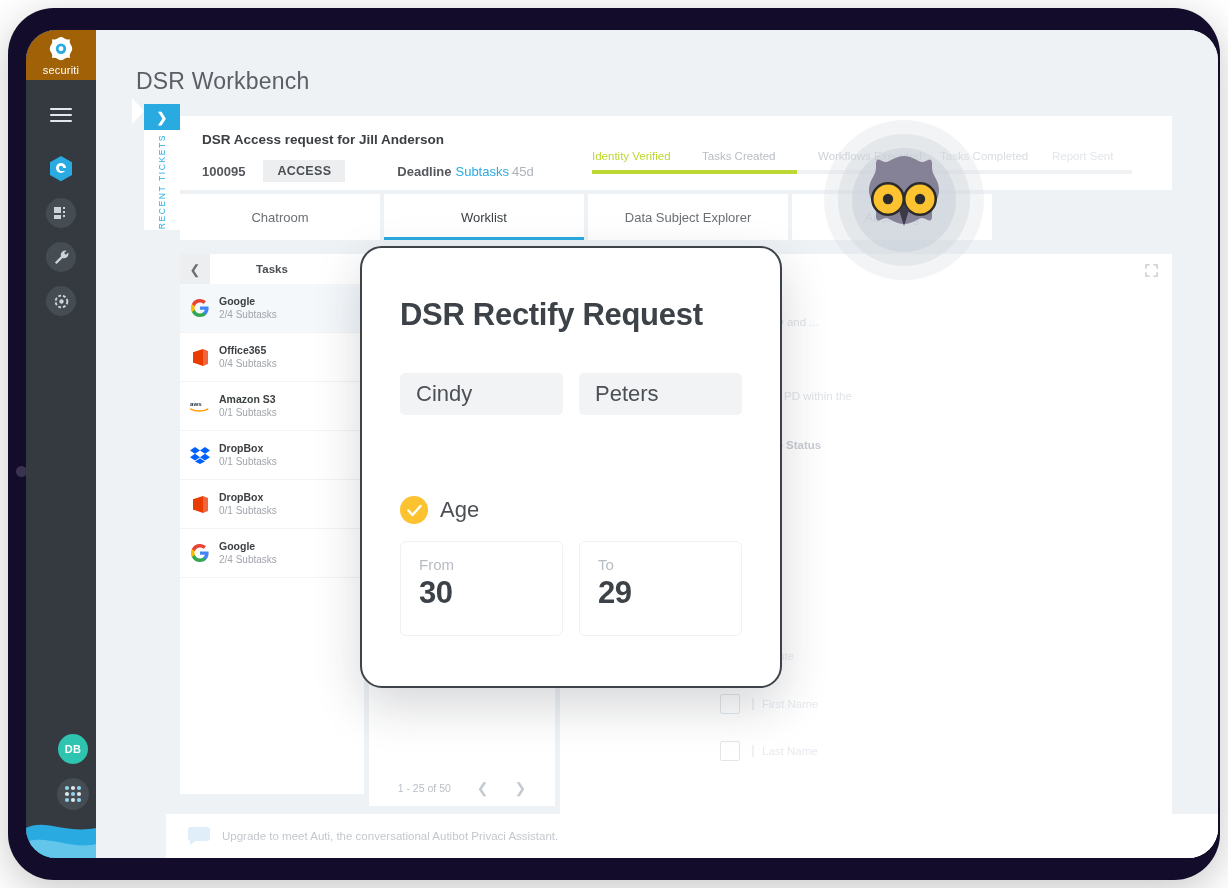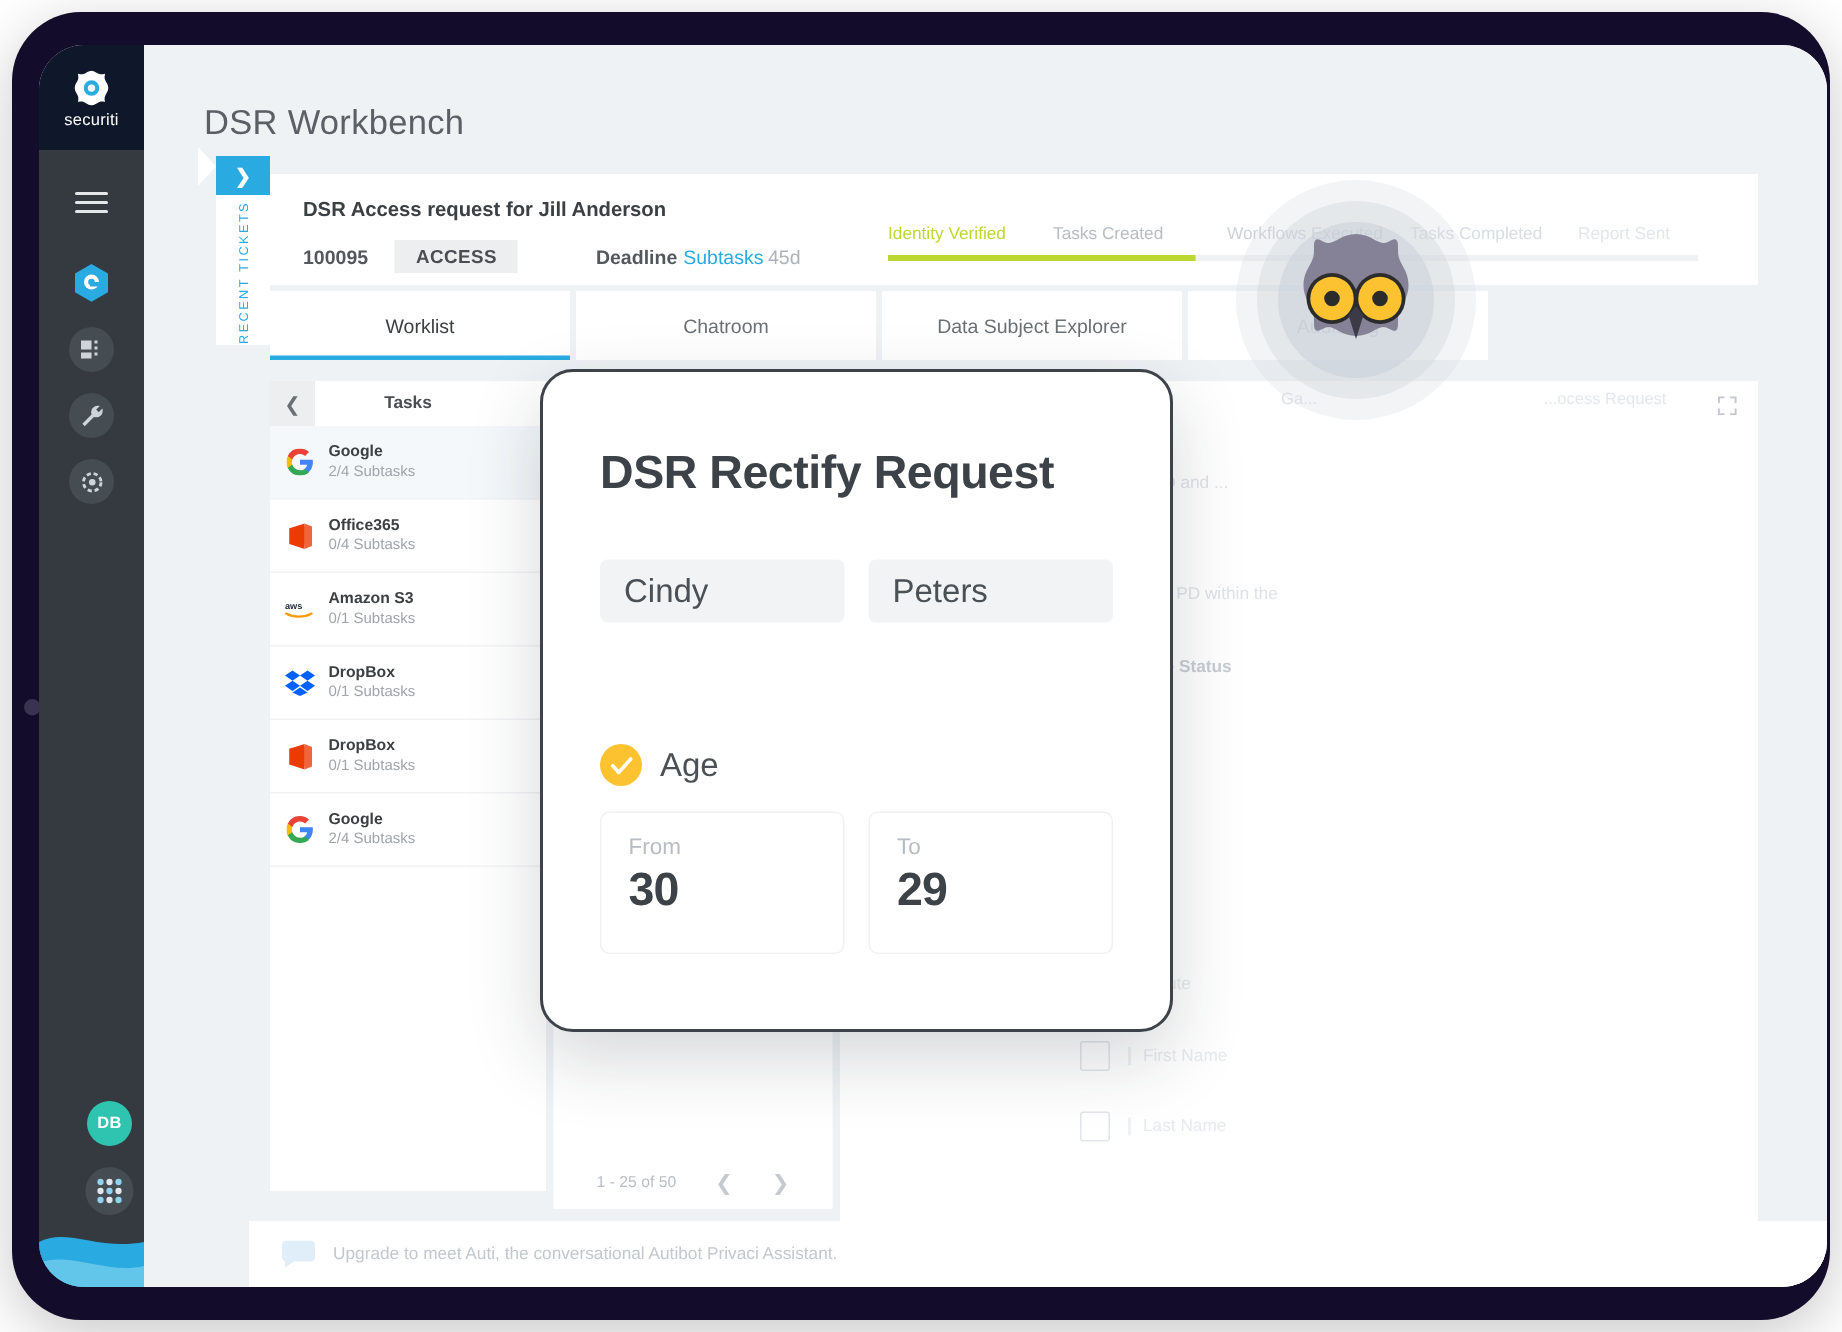--- a/index.html
+++ b/index.html
@@ -31,22 +31,22 @@
     overflow: hidden;
   }
 
   
   #leftnav {
     position: absolute; left: 0; top: 0;
     width: 70px; height: 100%;
     background: #343a40;
   }
   #brand {
-    width: 70px; height: 70px;
-    background: #0f172a;
+    width: 70px; height: 50px;
+    background: #a16207;
     border-top-left-radius: 30px;
     display: flex; flex-direction: column;
     align-items: center; justify-content: center;
     gap: 1px;
   }
   #brand .logo-mark { width: 28px; height: 28px; }
   #brand .brand-text {
     color: #fff; font-size: 11px; letter-spacing: 0.2px;
   }
   .nav-burger {
@@ -398,25 +398,25 @@
             <span class="step-label" style="width:112px;color:#d8dde2;">Tasks Completed</span>
             <span class="step-label" style="color:#e2e6ea;">Report Sent</span>
           </div>
           <div id="steps-bar">
             <div id="steps-fill" style="width: 38%; background: rgb(189, 215, 51);"></div>
           </div>
         </div>
       </div>
 
       <div id="tabs">
+        <div class="tab">
+          <span>Chatroom</span>
+        </div>
         <div class="tab active">
           <span>Worklist</span>
-        </div>
-        <div class="tab">
-          <span>Chatroom</span>
         </div>
         <div class="tab">
           <span>Data Subject Explorer</span>
         </div>
         <div class="tab faded">
           <span>Audit Log</span>
         </div>
       </div>
 
       <div id="panel-tasks">
@@ -523,25 +523,20 @@
           <span class="pg-arrow">❮</span>
           <span class="pg-arrow">❯</span>
         </div>
       </div>
 
       <div id="panel-detail">
         <svg id="detail-expand" viewBox="0 0 14 14">
           <path d="M1 5V1h4M13 5V1H9M1 9v4h4M13 9v4H9" stroke="#c3c8ce" stroke-width="1.4" fill="none"></path>
         </svg>
 
-        <div class="detail-cols">
-          <span>Subtask</span>
-          <span style="color:#dfe3e7">Ga...</span>
-          <span style="color:#e4e8ec">...ocess Request</span>
-        </div>
 
         <svg style="position:absolute;left:100px;top:28px" width="95" height="22" viewBox="0 0 95 22">
           <path d="M0 11h82" stroke="#3c4247" stroke-width="2.5"></path>
           <path d="M80 3l12 8-12 8z" fill="#3c4247"></path>
         </svg>
 
         <div class="flow-line flow-title" style="left:40px;top:40px;">Auti-Discovery</div>
         <div class="flow-line flow-desc" style="left:40px;top:62px;">...red document, locate subject's PD and ...</div>
         <div class="flow-line flow-desc" style="left:40px;top:80px;">...bject's request.</div>
 

